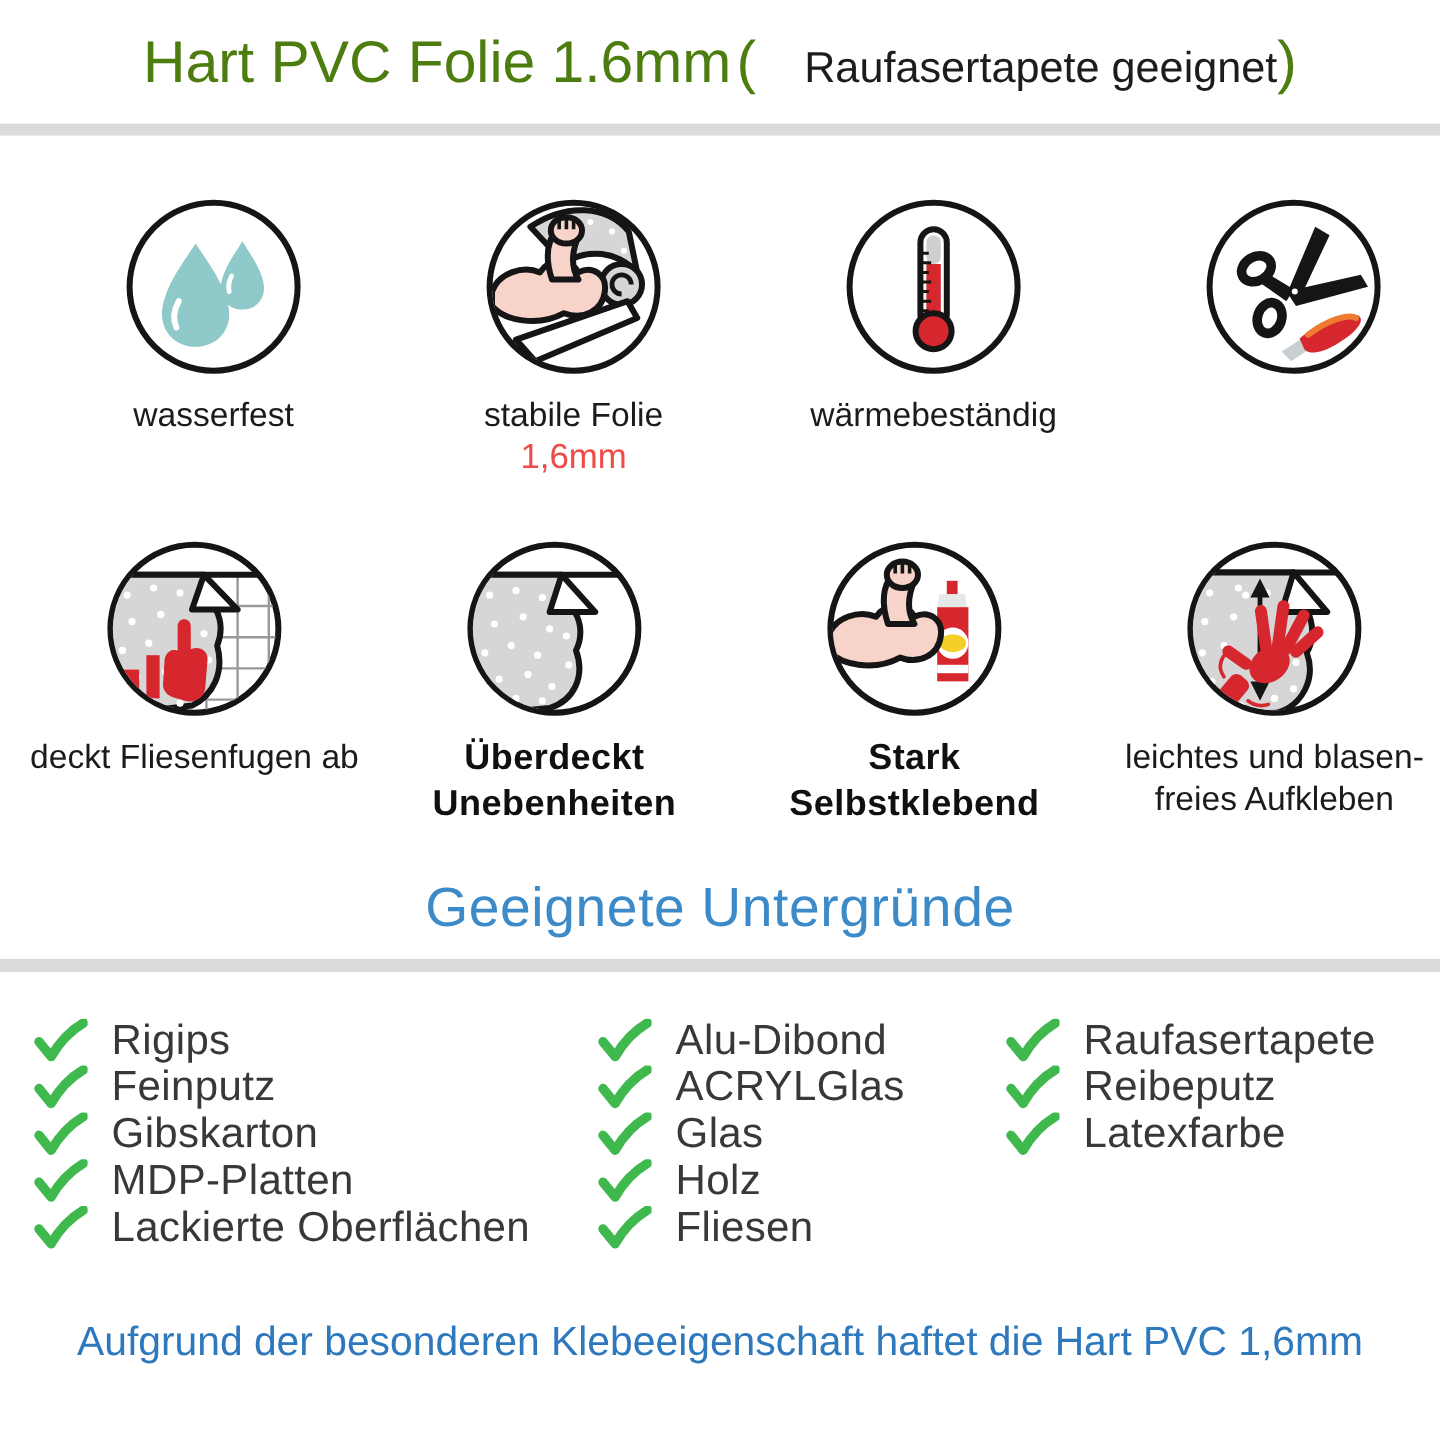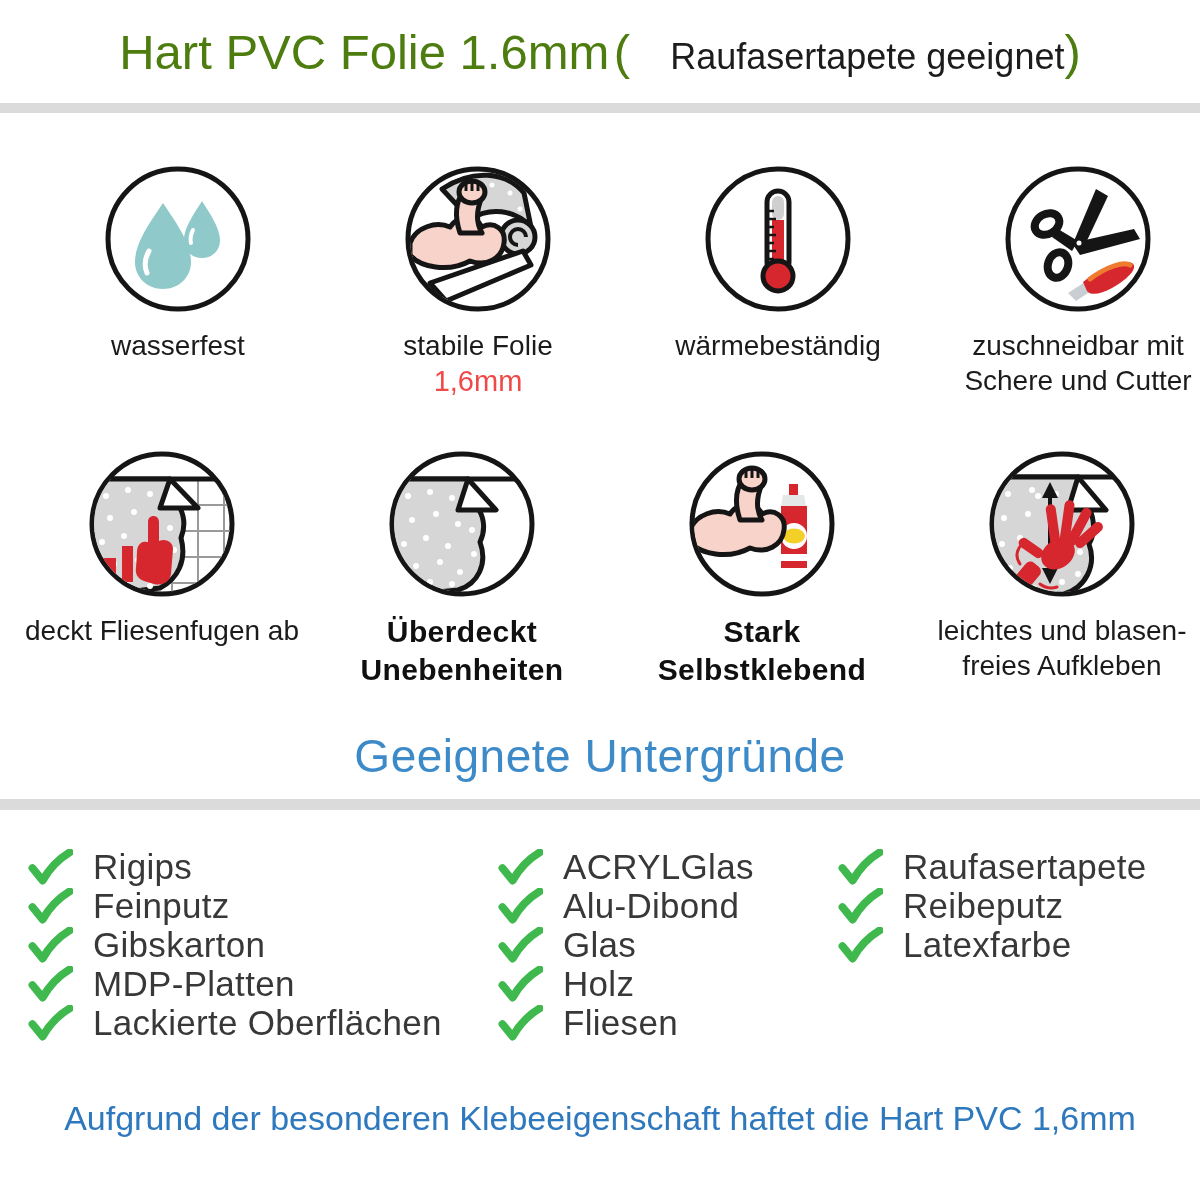--- a/index.html
+++ b/index.html
@@ -110,22 +110,20 @@
         <polygon points="72,78 94,26 106,33 82,84" fill="#151515"></polygon>
         <polygon points="70,80 132,66 138,76 78,92" fill="#151515"></polygon>
         <polygon points="56,66 76,78 70,88 50,74" fill="#151515"></polygon>
         <ellipse cx="45" cy="61" rx="13" ry="10" fill="none" stroke="#151515" stroke-width="8" transform="rotate(-30 45 61)"></ellipse>
         <ellipse cx="56" cy="102" rx="10" ry="13" fill="none" stroke="#151515" stroke-width="8" transform="rotate(18 56 102)"></ellipse>
         <circle cx="77" cy="80" r="2.5" fill="#fff"></circle>
         <polygon points="66,130 83,119 89,128 74,138" fill="#c9ced2"></polygon>
         <path d="M81 119 C98 105 121 96 130 100 C136 104 129 114 110 125 C99 131 89 133 85 128 Z" fill="#d6272e"></path>
         <path d="M88 116 C104 104 122 98 128 102" stroke="#ef7b30" stroke-width="5" fill="none" stroke-linecap="round"></path>
       </svg>
-      <div class="fcap"><span>zuschneidbar mit</span><br>
-        <span>Schere und Cutter</span></div>
     </div>
   </div>
 
   <div class="frow row2">
 
     <div class="feature">
       <svg class="ficon" viewBox="0 0 152 152">
         <defs>
             <clipPath id="c5">
               <circle cx="76" cy="76" r="68"></circle>
@@ -310,27 +308,27 @@
         </svg>
       <span class="li-label">Lackierte Oberflächen</span>
     </div>
   </div>
 
   <div class="col col-2">
     <div class="li">
       <svg class="check" viewBox="0 0 40 32">
           <path d="M4 17 L13 28 Q22 12 37 3" stroke="#3fb94e" stroke-width="7" fill="none" stroke-linecap="round" stroke-linejoin="round"></path>
         </svg>
+      <span class="li-label">Alu-Dibond</span>
+    </div>
+    <div class="li">
+      <svg class="check" viewBox="0 0 40 32">
+          <path d="M4 17 L13 28 Q22 12 37 3" stroke="#3fb94e" stroke-width="7" fill="none" stroke-linecap="round" stroke-linejoin="round"></path>
+        </svg>
       <span class="li-label">ACRYLGlas</span>
-    </div>
-    <div class="li">
-      <svg class="check" viewBox="0 0 40 32">
-          <path d="M4 17 L13 28 Q22 12 37 3" stroke="#3fb94e" stroke-width="7" fill="none" stroke-linecap="round" stroke-linejoin="round"></path>
-        </svg>
-      <span class="li-label">Alu-Dibond</span>
     </div>
     <div class="li">
       <svg class="check" viewBox="0 0 40 32">
           <path d="M4 17 L13 28 Q22 12 37 3" stroke="#3fb94e" stroke-width="7" fill="none" stroke-linecap="round" stroke-linejoin="round"></path>
         </svg>
       <span class="li-label">Glas</span>
     </div>
     <div class="li">
       <svg class="check" viewBox="0 0 40 32">
           <path d="M4 17 L13 28 Q22 12 37 3" stroke="#3fb94e" stroke-width="7" fill="none" stroke-linecap="round" stroke-linejoin="round"></path>

